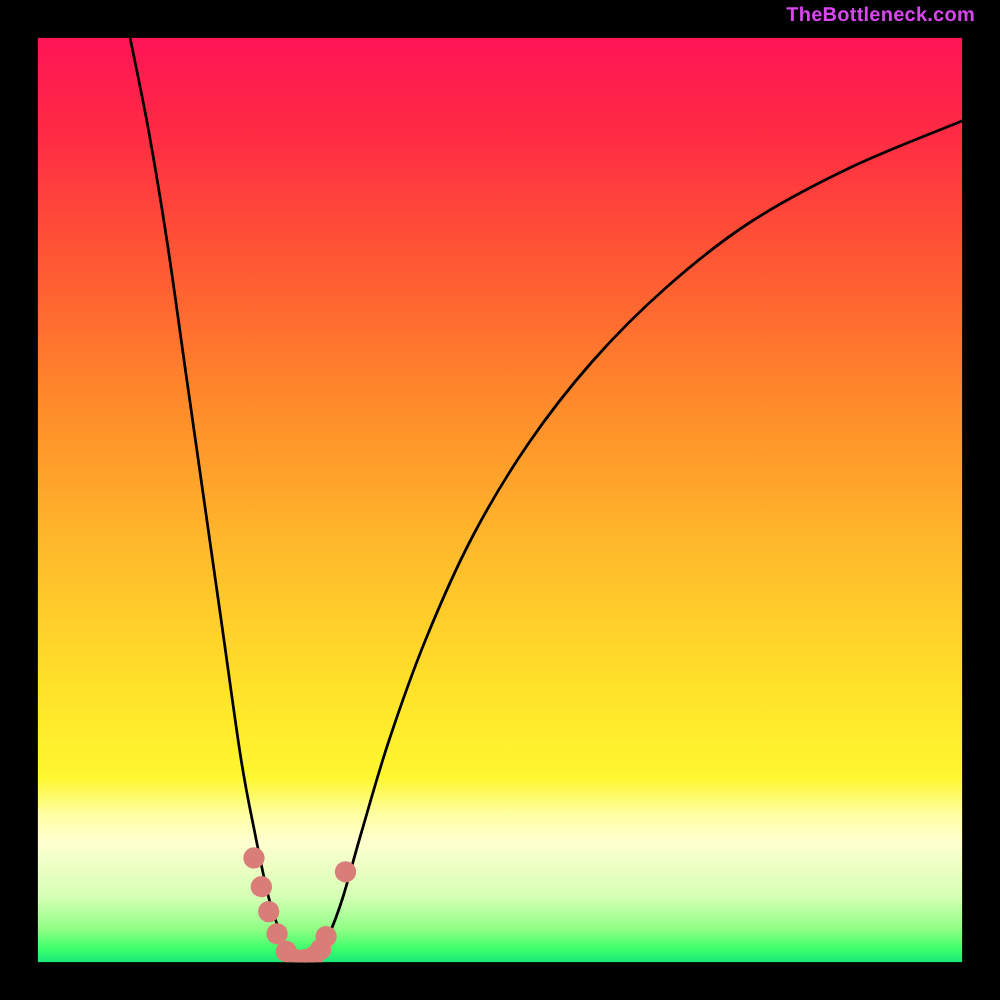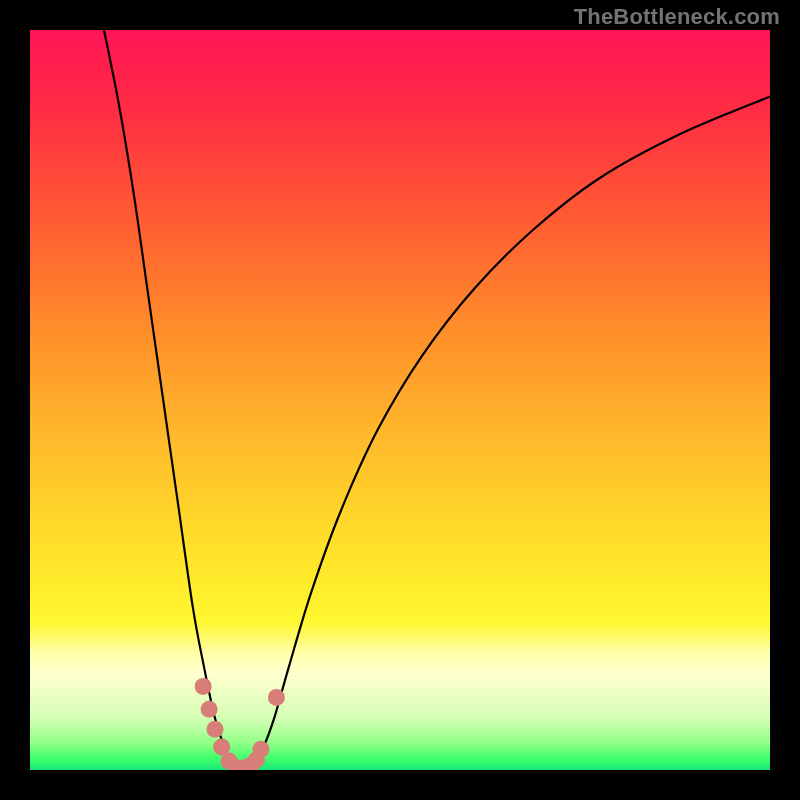--- a/index.html
+++ b/index.html
@@ -14,22 +14,22 @@
   .frame {
     position: relative;
     width: 800px;
     height: 800px;
     background: #000;
   }
   .watermark {
     position: absolute;
     top: 4px;
     right: 20px;
-    color: #737373;
-    font-size: 22px;
+    color: #d946ef;
+    font-size: 16px;
     font-weight: 600;
     letter-spacing: 0.2px;
     z-index: 10;
   }
   .plot-area {
     position: absolute;
     left: 30px;
     top: 30px;
     width: 740px;
     height: 740px;

